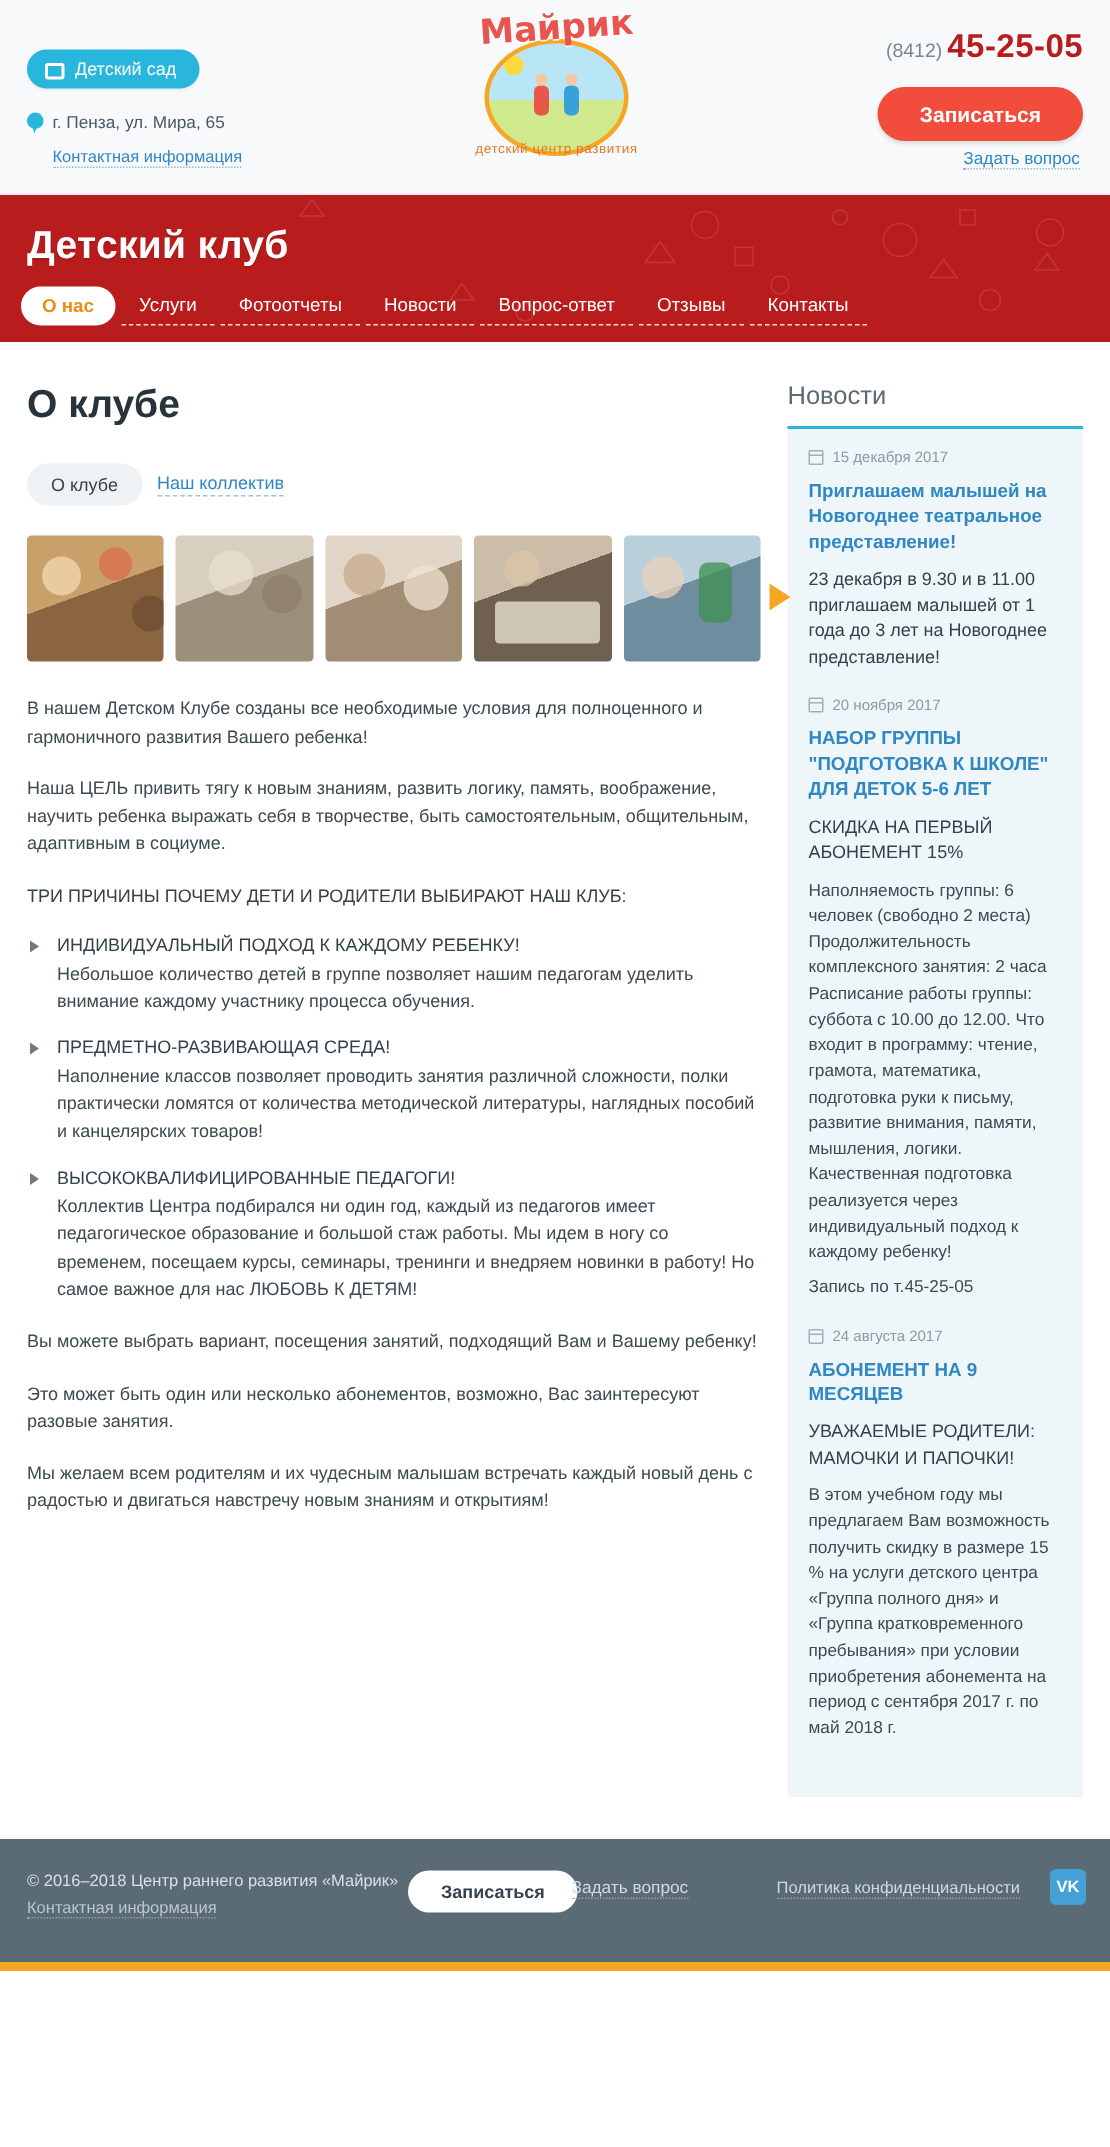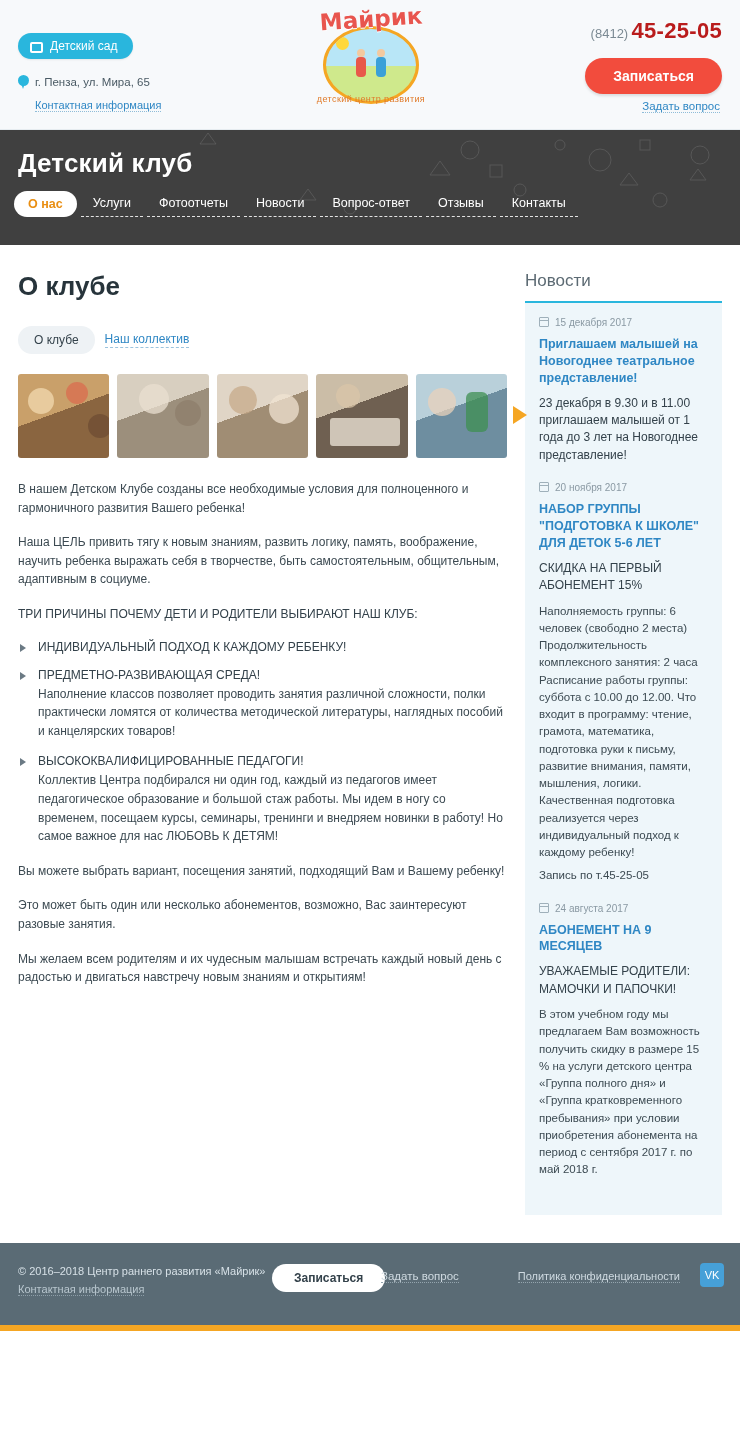--- a/index.html
+++ b/index.html
@@ -92,21 +92,21 @@
     font-size:14px; font-weight:bold; cursor:pointer;
     box-shadow:0 2px 3px rgba(0,0,0,.12);
   }
   .ask-link {
     position:absolute; right:20px; top:100px;
     font-size:11.5px; color:#2f87c4; border-bottom:1px dotted #8fbcd8; cursor:pointer;
   }
 
   
   .navbar {
-    background:#404040; position:relative; height:115px; overflow:hidden;
+    background:#b91c1c; position:relative; height:98px; overflow:hidden;
   }
   .navbar .deco { position:absolute; inset:0; opacity:.22; }
   .navbar h1 {
     position:absolute; left:18px; top:18px; margin:0;
     color:#fff; font-size:26px; font-weight:bold; letter-spacing:.2px;
     text-shadow:0 1px 1px rgba(0,0,0,.12);
   }
   .navlinks {
     position:absolute; left:14px; top:60px; display:flex; align-items:center; gap:4px;
   }
@@ -182,21 +182,21 @@
   .footer .copy { position:absolute; left:18px; top:22px; font-size:11px; }
   .footer .cinfo { position:absolute; left:18px; top:40px; font-size:11px; color:#b9c7cf; border-bottom:1px dotted #8d9ea8; cursor:pointer; }
   .footer .btn-signup {
     position:absolute; left:272px; top:21px; background:#fff; color:#34424b;
     border:none; border-radius:15px; padding:7px 22px; font-size:12px; font-weight:bold; cursor:pointer;
   }
   .footer .ask { position:absolute; left:381px; top:27px; font-size:11.5px; color:#cfdae1; border-bottom:1px dotted #93a4ad; cursor:pointer; }
   .footer .policy { position:absolute; right:60px; top:27px; font-size:11px; color:#cfdae1; border-bottom:1px dotted #93a4ad; cursor:pointer; }
   .footer .vk {
     position:absolute; right:16px; top:20px; width:24px;height:24px;border-radius:4px;
-    background:#46a0d8; color:#fff; font-size:11px; font-weight:normal; display:flex; align-items:center; justify-content:center;
+    background:#46a0d8; color:#fff; font-size:11px; font-weight:bold; display:flex; align-items:center; justify-content:center;
     cursor:pointer;
   }
   .strip { height:6px; background:#f5a623; }
 </style>
 </head>
 <body>
 
 <div class="page">
 
   <div class="header">
@@ -294,20 +294,21 @@
         <div class="arrow"></div>
       </div>
 
       <p>В нашем Детском Клубе созданы все необходимые условия для полноценного и гармоничного развития Вашего ребенка!</p>
       <p>Наша ЦЕЛЬ привить тягу к новым знаниям, развить логику, память, воображение, научить ребенка выражать себя в творчестве, быть самостоятельным, общительным, адаптивным в социуме.</p>
       <p class="strongline">ТРИ ПРИЧИНЫ ПОЧЕМУ ДЕТИ И РОДИТЕЛИ ВЫБИРАЮТ НАШ КЛУБ:</p>
 
       <ul class="reasons">
         <li>
           <span class="ttl">ИНДИВИДУАЛЬНЫЙ ПОДХОД К КАЖДОМУ РЕБЕНКУ!</span>
+          <span class="txt">Небольшое количество детей в группе позволяет нашим педагогам уделить внимание каждому участнику процесса обучения.</span>
         </li>
         <li>
           <span class="ttl">ПРЕДМЕТНО-РАЗВИВАЮЩАЯ СРЕДА!</span>
           <span class="txt">Наполнение классов позволяет проводить занятия различной сложности, полки практически ломятся от количества методической литературы, наглядных пособий и канцелярских товаров!</span>
         </li>
         <li>
           <span class="ttl">ВЫСОКОКВАЛИФИЦИРОВАННЫЕ ПЕДАГОГИ!</span>
           <span class="txt">Коллектив Центра подбирался ни один год, каждый из педагогов имеет педагогическое образование и большой стаж работы. Мы идем в ногу со временем, посещаем курсы, семинары, тренинги и внедряем новинки в работу! Но самое важное для нас ЛЮБОВЬ К ДЕТЯМ!</span>
         </li>
       </ul>

